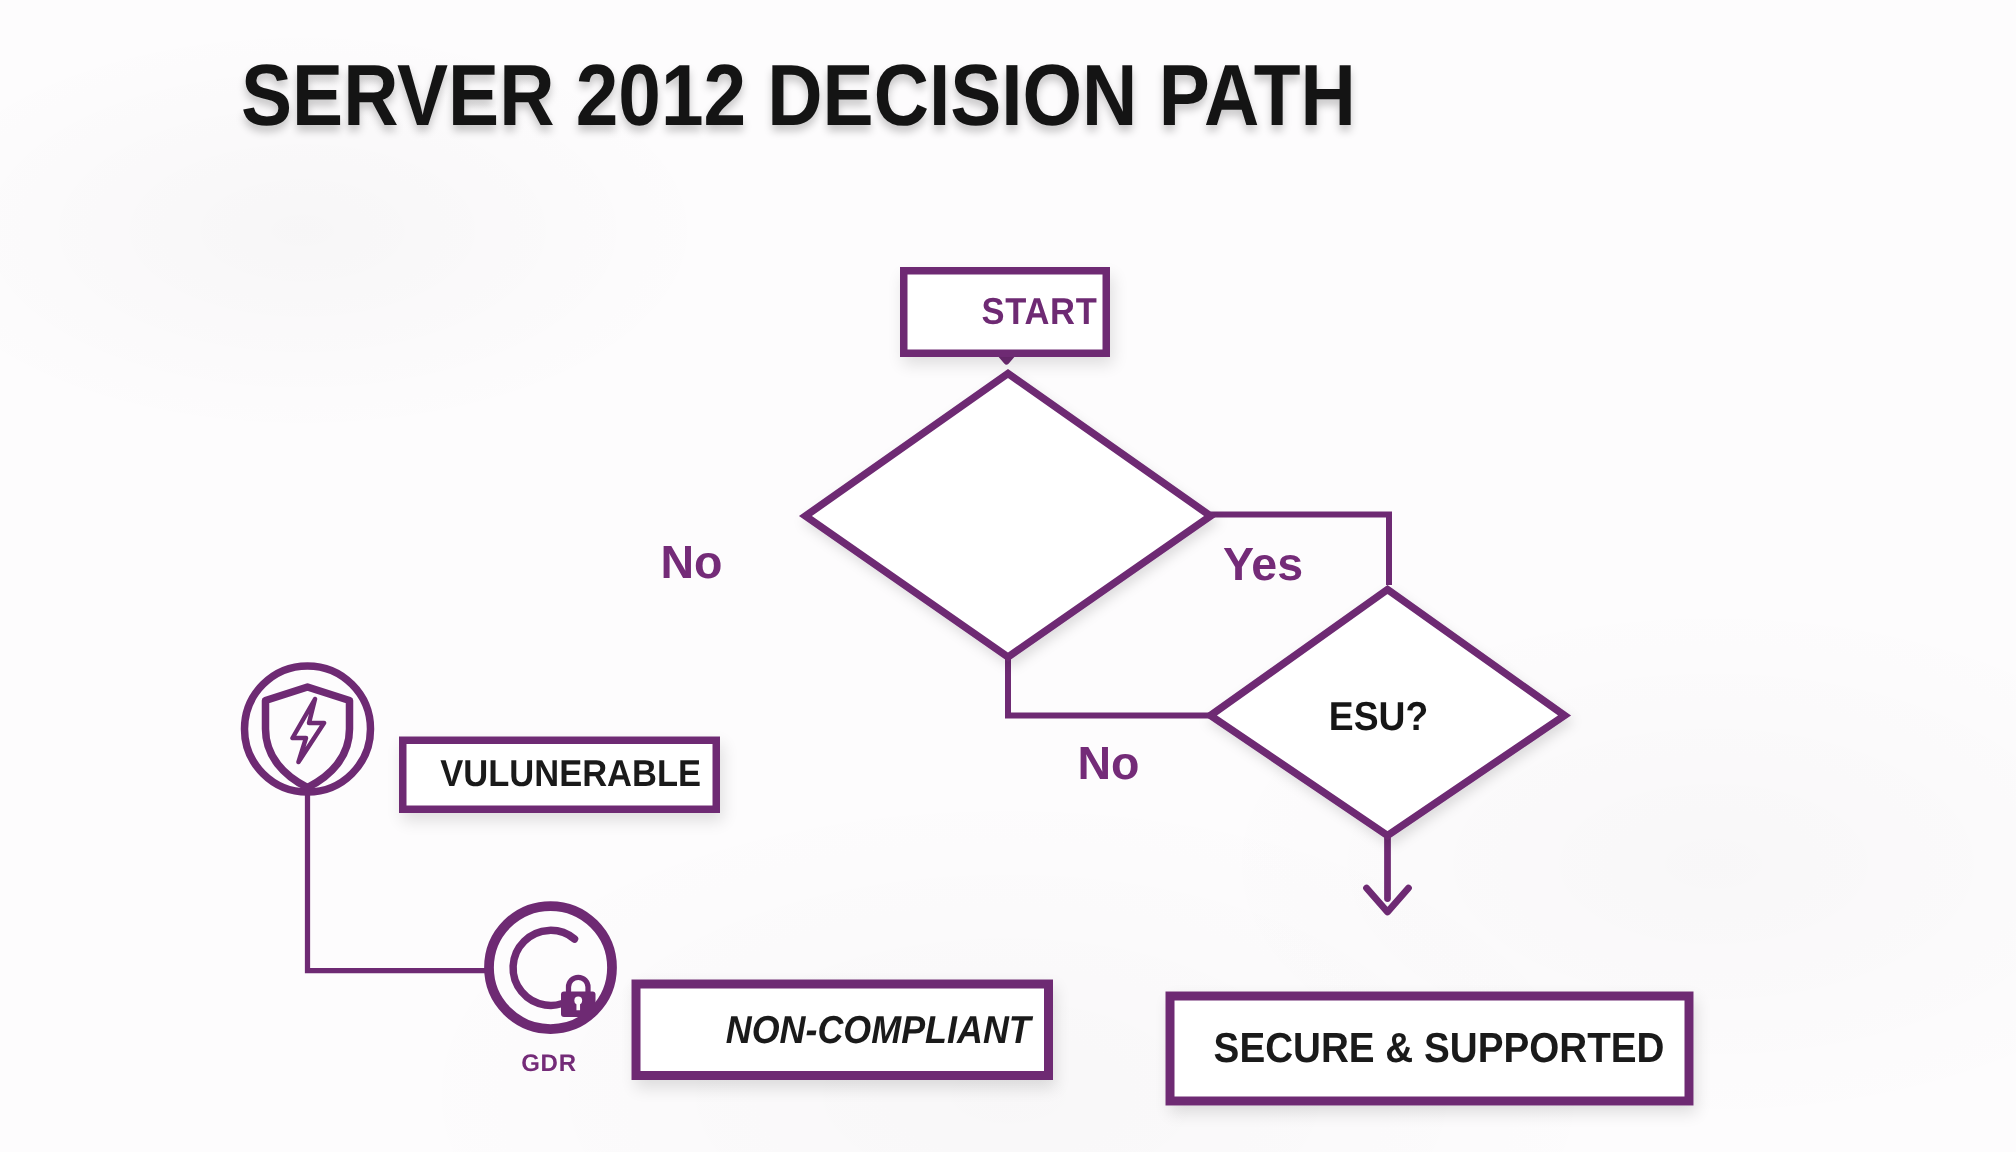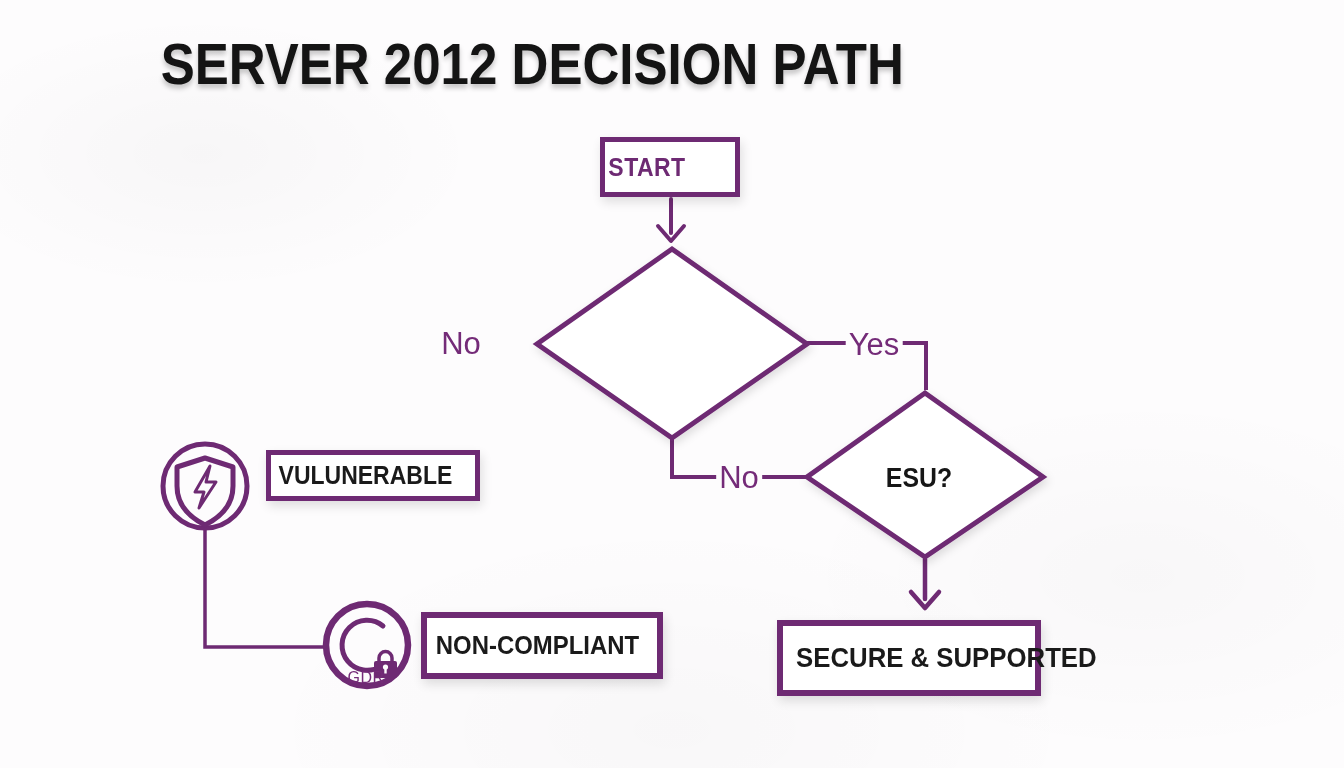--- a/index.html
+++ b/index.html
@@ -27,43 +27,44 @@
     font-size:58px;font-weight:bold;letter-spacing:0px;
     color:#141414;
     transform:scaleX(0.88);transform-origin:50% 50%;
     text-shadow:0 4px 6px rgba(0,0,0,0.22);
     white-space:nowrap;
   }
 
   .box{
     position:absolute;box-sizing:border-box;
     background:#ffffff;border:5px solid #6e2a73;
-    display:flex;align-items:center;justify-content:flex-start;
+    display:flex;align-items:center;justify-content:flex-end;
     box-shadow:2px 5px 10px rgba(0,0,0,0.12);
-    color:#1a1a1a;font-weight:bold;
+    color:#1a1a1a;font-weight:bold;margin-top:41px;
   }
   .box span{transform:scaleX(0.92);white-space:nowrap;}
 
   .box-start{left:600px;top:137px;width:140px;height:60px;border-width:5px;}
   .box-start span{color:#6e2a73;font-size:25px;letter-spacing:0.5px;}
 
   .box-vulnerable{left:266px;top:450px;width:214px;height:51px;border-width:5px;font-size:25px;}
-  .box-noncompliant{left:421px;top:612px;width:242px;height:67px;border-width:6px;font-size:26px;}
-  .box-secure{left:777px;top:620px;width:264px;height:76px;border-width:6px;font-size:28px;}
+  .box-noncompliant{left:421px;top:612px;width:281px;height:67px;border-width:6px;font-size:26px;font-style:italic;}
+  .box-secure{left:777px;top:620px;width:352px;height:76px;border-width:6px;font-size:28px;}
 
   .diamond-label{
     position:absolute;transform:translate(-50%,-50%);
     color:#161616;font-weight:bold;font-size:27px;white-space:nowrap;
   }
   .diamond-label i{font-style:normal;display:inline-block;transform:scaleX(0.92);}
 
   .edge-label{
     position:absolute;transform:translate(-50%,-50%);
-    color:#742b78;font-weight:normal;font-size:31px;white-space:nowrap;
+    color:#742b78;font-weight:bold;font-size:31px;white-space:nowrap;
     line-height:1;
+    margin-top:32px;
   }
   .edge-label.on-line{background:#fdfcfd;padding:0 3px;}
 </style>
 </head>
 <body>
 
 <div class="stage">
 
   <svg class="svg-layer" viewBox="0 0 1344 768">
     <defs>
@@ -128,19 +129,19 @@
   <div class="box box-noncompliant">
     <span>NON-COMPLIANT</span>
   </div>
 
   <div class="box box-secure">
     <span>SECURE &amp; SUPPORTED</span>
   </div>
 
   <div class="edge-label" style="left:461px;top:343px;">No</div>
 
-  <div class="edge-label on-line" style="left:874px;top:344px;">Yes</div>
+  <div class="edge-label on-line" style="left:842px;top:344px;">Yes</div>
 
   <div class="edge-label on-line" style="left:739px;top:477px;">No</div>
 
   <div class="edge-label" style="left:366px;top:678px;font-size:16px;letter-spacing:0.5px;background:transparent;">GDR</div>
 
 </div>
 
 </body></html>

